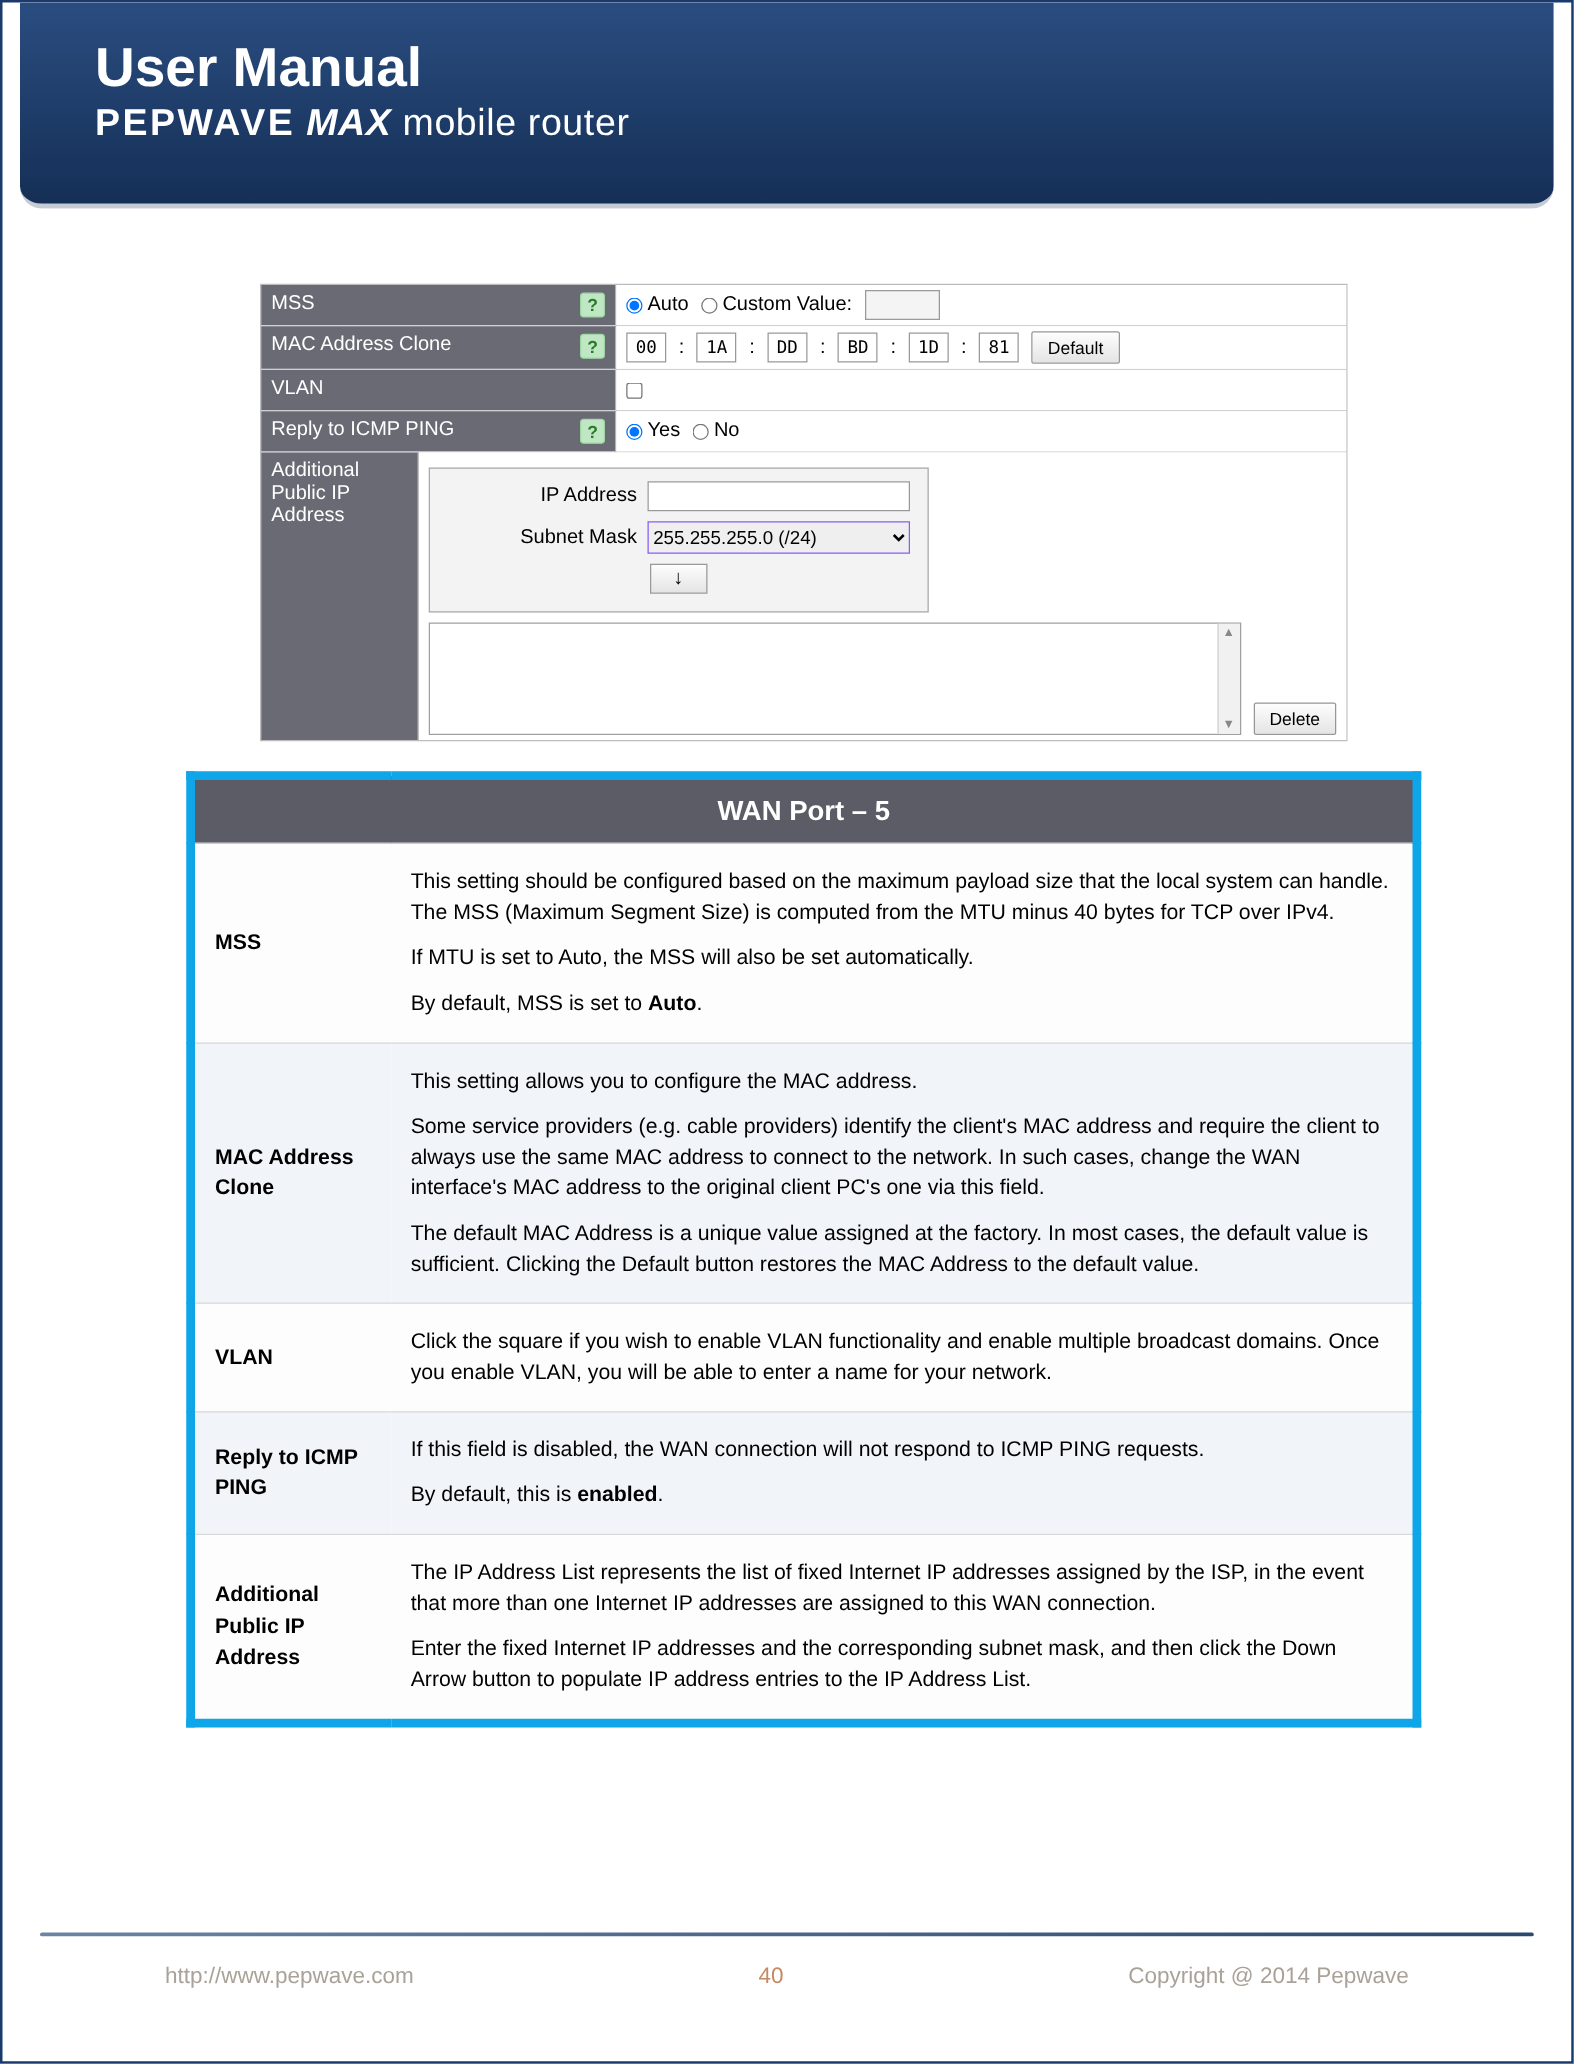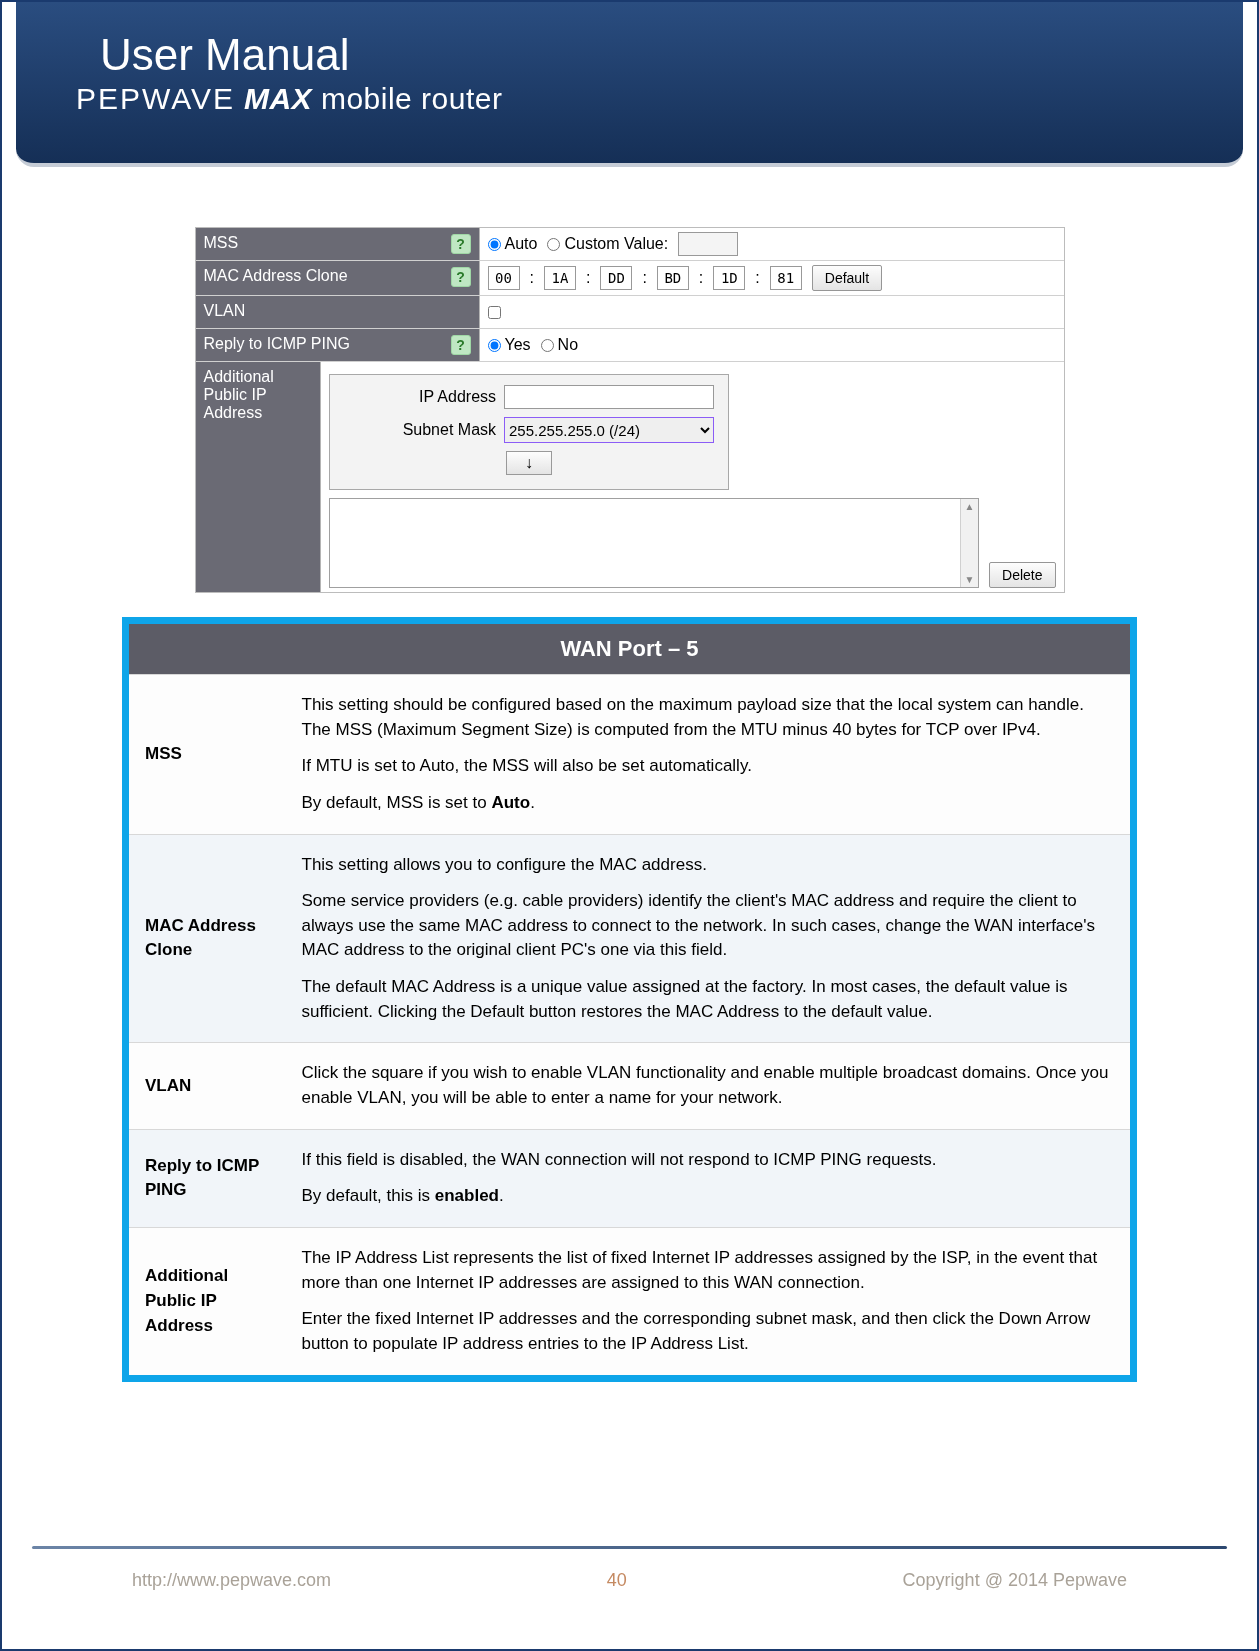--- a/index.html
+++ b/index.html
@@ -22,34 +22,34 @@
     height: 165px;
     border-bottom: 4px solid #c5ccd6;
     border-radius: 0 0 18px 18px;
     margin: 0 14px;
     padding: 28px 60px 16px;
     color: #fff;
   }
   .header-title {
     font-family: "Segoe UI", "Myriad Pro", Arial, sans-serif;
     font-size: 44px;
-    font-weight: 400;
-    margin-left: 24px;
+    font-weight: 700;
   }
   .header-sub {
     font-family: "Segoe UI", "Myriad Pro", Arial, sans-serif;
     font-size: 30px;
     letter-spacing: 0.5px;
     margin-top: 2px;
   }
-  .header-sub .brand { font-weight: 400; letter-spacing: 2px; }
+  .header-sub .brand { font-weight: 700; letter-spacing: 2px; }
   .header-sub .max { font-style: italic; font-weight: 700; }
   .header-sub .tail { font-weight: 300; text-align: right; }
   .content {
     padding: 60px 120px 0;
+    margin-left: 27px;
   }
   
   .settings-panel {
     border: 1px solid #bcbcbc;
     width: 870px;
     margin: 0 auto 24px;
     font-size: 16px;
   }
   .row {
     display: flex;

